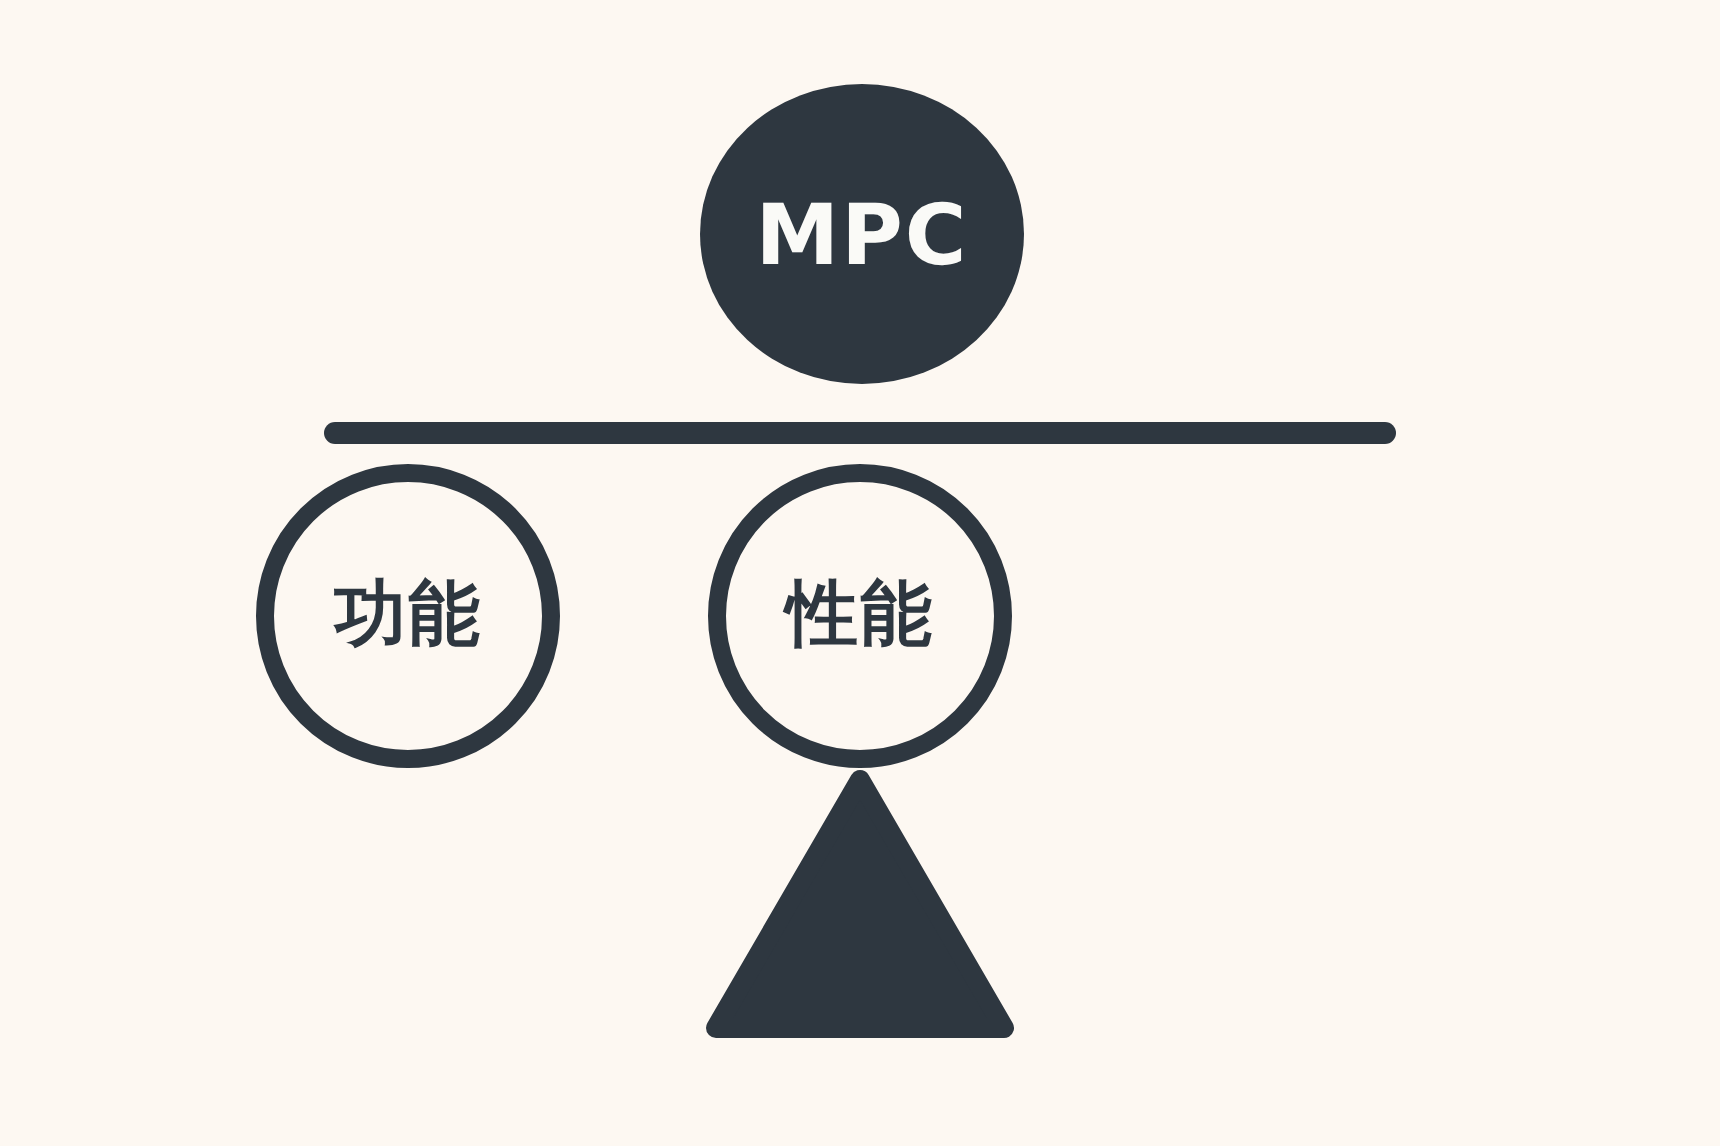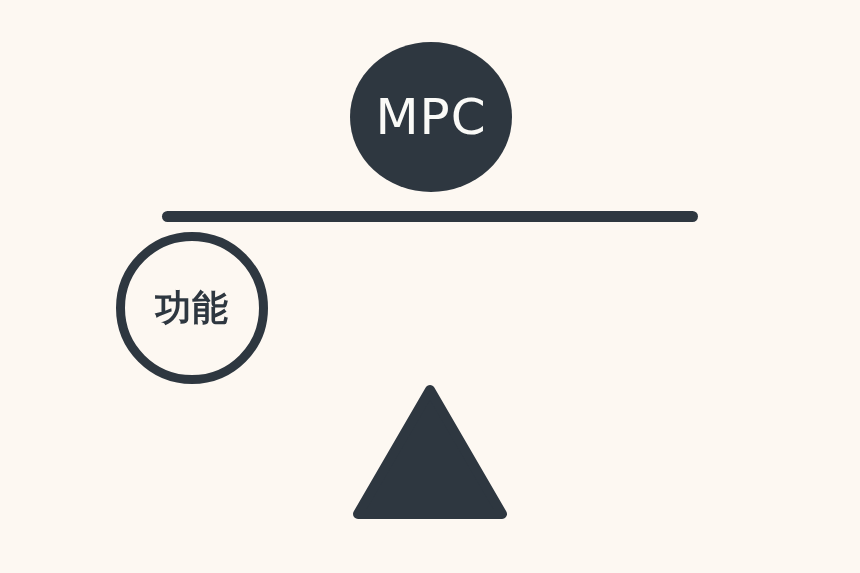--- a/index.html
+++ b/index.html
@@ -21,41 +21,41 @@
   .top-circle {
     position: absolute;
     left: 350px; top: 42px;
     width: 162px; height: 150px;
     background: var(--ink);
     border-radius: 50%;
     display: flex; align-items: center; justify-content: center;
   }
   .top-circle span {
     color: var(--label_text);
-    font-size: 50px;
-    font-weight: normal;
+    font-size: 42px;
+    font-weight: bold;
     letter-spacing: 1px;
   }
   .beam {
     position: absolute;
     left: 162px; top: 211px;
     width: 536px; height: 11px;
     background: var(--ink);
     border-radius: 6px;
   }
   .node {
     position: absolute;
     top: 232px;
     width: 152px; height: 152px;
     border: 9px solid var(--ink);
     border-radius: 50%;
     background: transparent;
     display: flex; align-items: center; justify-content: center;
   }
-  .node-left   { left: 116px; }
+  .node-left   { left: 128px; }
   .node-middle { left: 354px; }
   .node-right  { left: 576px; }
   .node span {
     display: block;
     width: 114px;
     text-align: center;
     color: var(--ink);
     font-size: 36px;
     font-weight: bold;
     line-height: 1.15;
@@ -74,19 +74,22 @@
   <div class="top-circle">
     <span>MPC</span>
   </div>
 
   <div class="beam"></div>
 
   <div class="node node-left">
     <span>功能</span>
   </div>
 
+  <div class="node node-middle">
+    <span>性能</span>
+  </div>
 
 
   <svg class="fulcrum" width="156" height="136" viewBox="0 0 156 136" aria-hidden="true">
     <polygon points="78,6 150,130 6,130" fill="#2e3740" stroke="#2e3740" stroke-width="10" stroke-linejoin="round"></polygon>
   </svg>
 
 </div>
 
 </body></html>

